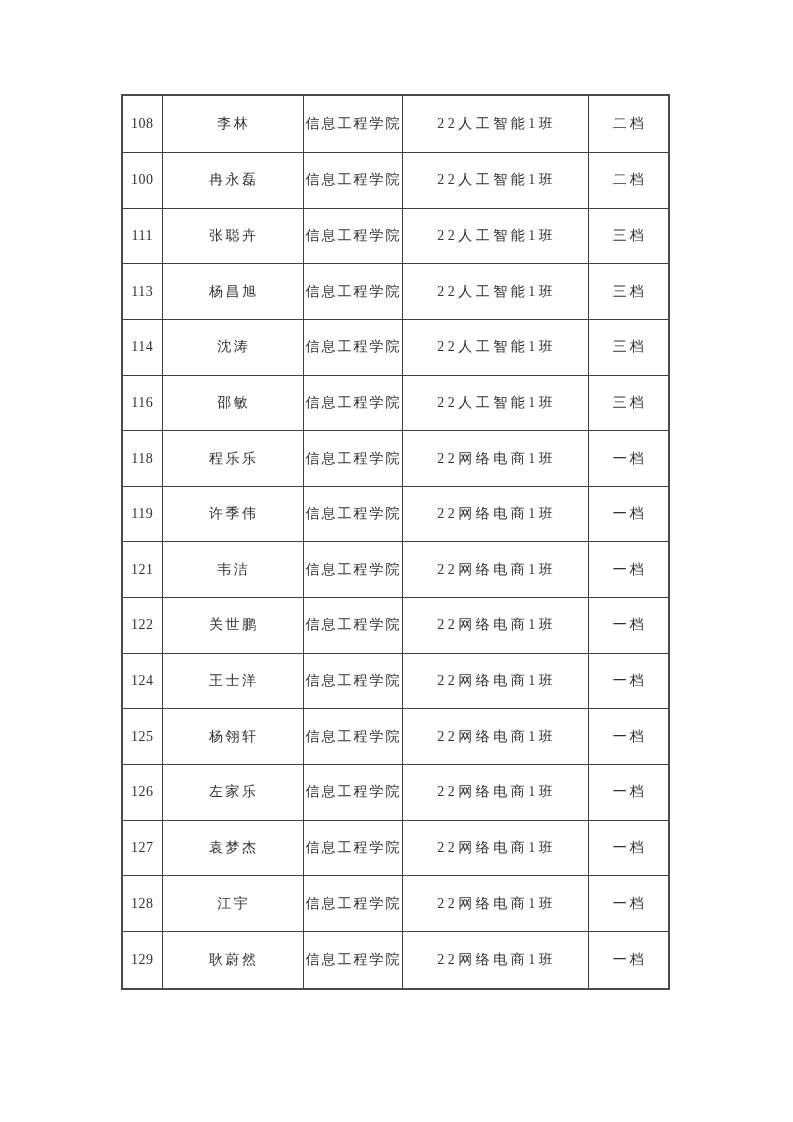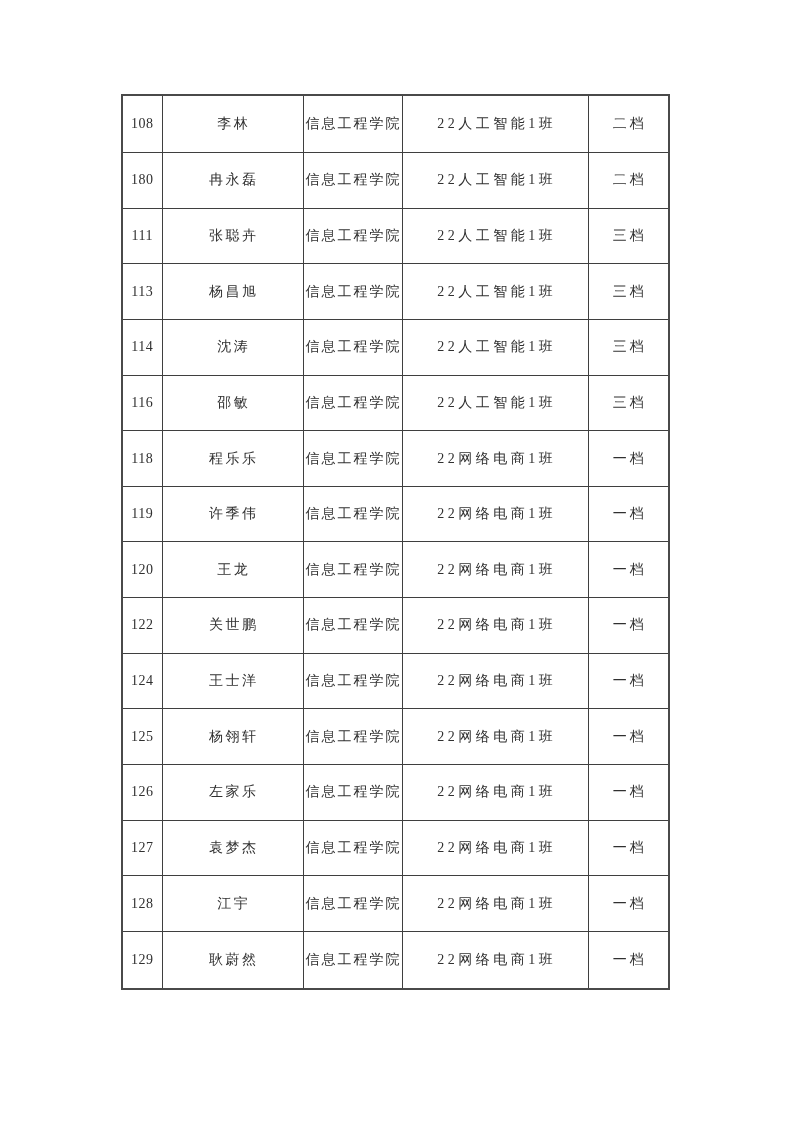--- a/index.html
+++ b/index.html
@@ -56,21 +56,21 @@
     </colgroup>
     <tbody id="roster-body">
         <tr>
           <td class="col-index">108</td>
           <td class="col-name">李林</td>
           <td class="col-college">信息工程学院</td>
           <td class="col-class">22人工智能1班</td>
           <td class="col-tier">二档</td>
         </tr>
         <tr>
-          <td class="col-index">180</td>
+          <td class="col-index">100</td>
           <td class="col-name">冉永磊</td>
           <td class="col-college">信息工程学院</td>
           <td class="col-class">22人工智能1班</td>
           <td class="col-tier">二档</td>
         </tr>
         <tr>
           <td class="col-index">111</td>
           <td class="col-name">张聪卉</td>
           <td class="col-college">信息工程学院</td>
           <td class="col-class">22人工智能1班</td>
@@ -105,22 +105,22 @@
           <td class="col-tier">一档</td>
         </tr>
         <tr>
           <td class="col-index">119</td>
           <td class="col-name">许季伟</td>
           <td class="col-college">信息工程学院</td>
           <td class="col-class">22网络电商1班</td>
           <td class="col-tier">一档</td>
         </tr>
         <tr>
-          <td class="col-index">120</td>
-          <td class="col-name">王龙</td>
+          <td class="col-index">121</td>
+          <td class="col-name">韦洁</td>
           <td class="col-college">信息工程学院</td>
           <td class="col-class">22网络电商1班</td>
           <td class="col-tier">一档</td>
         </tr>
         <tr>
           <td class="col-index">122</td>
           <td class="col-name">关世鹏</td>
           <td class="col-college">信息工程学院</td>
           <td class="col-class">22网络电商1班</td>
           <td class="col-tier">一档</td>

